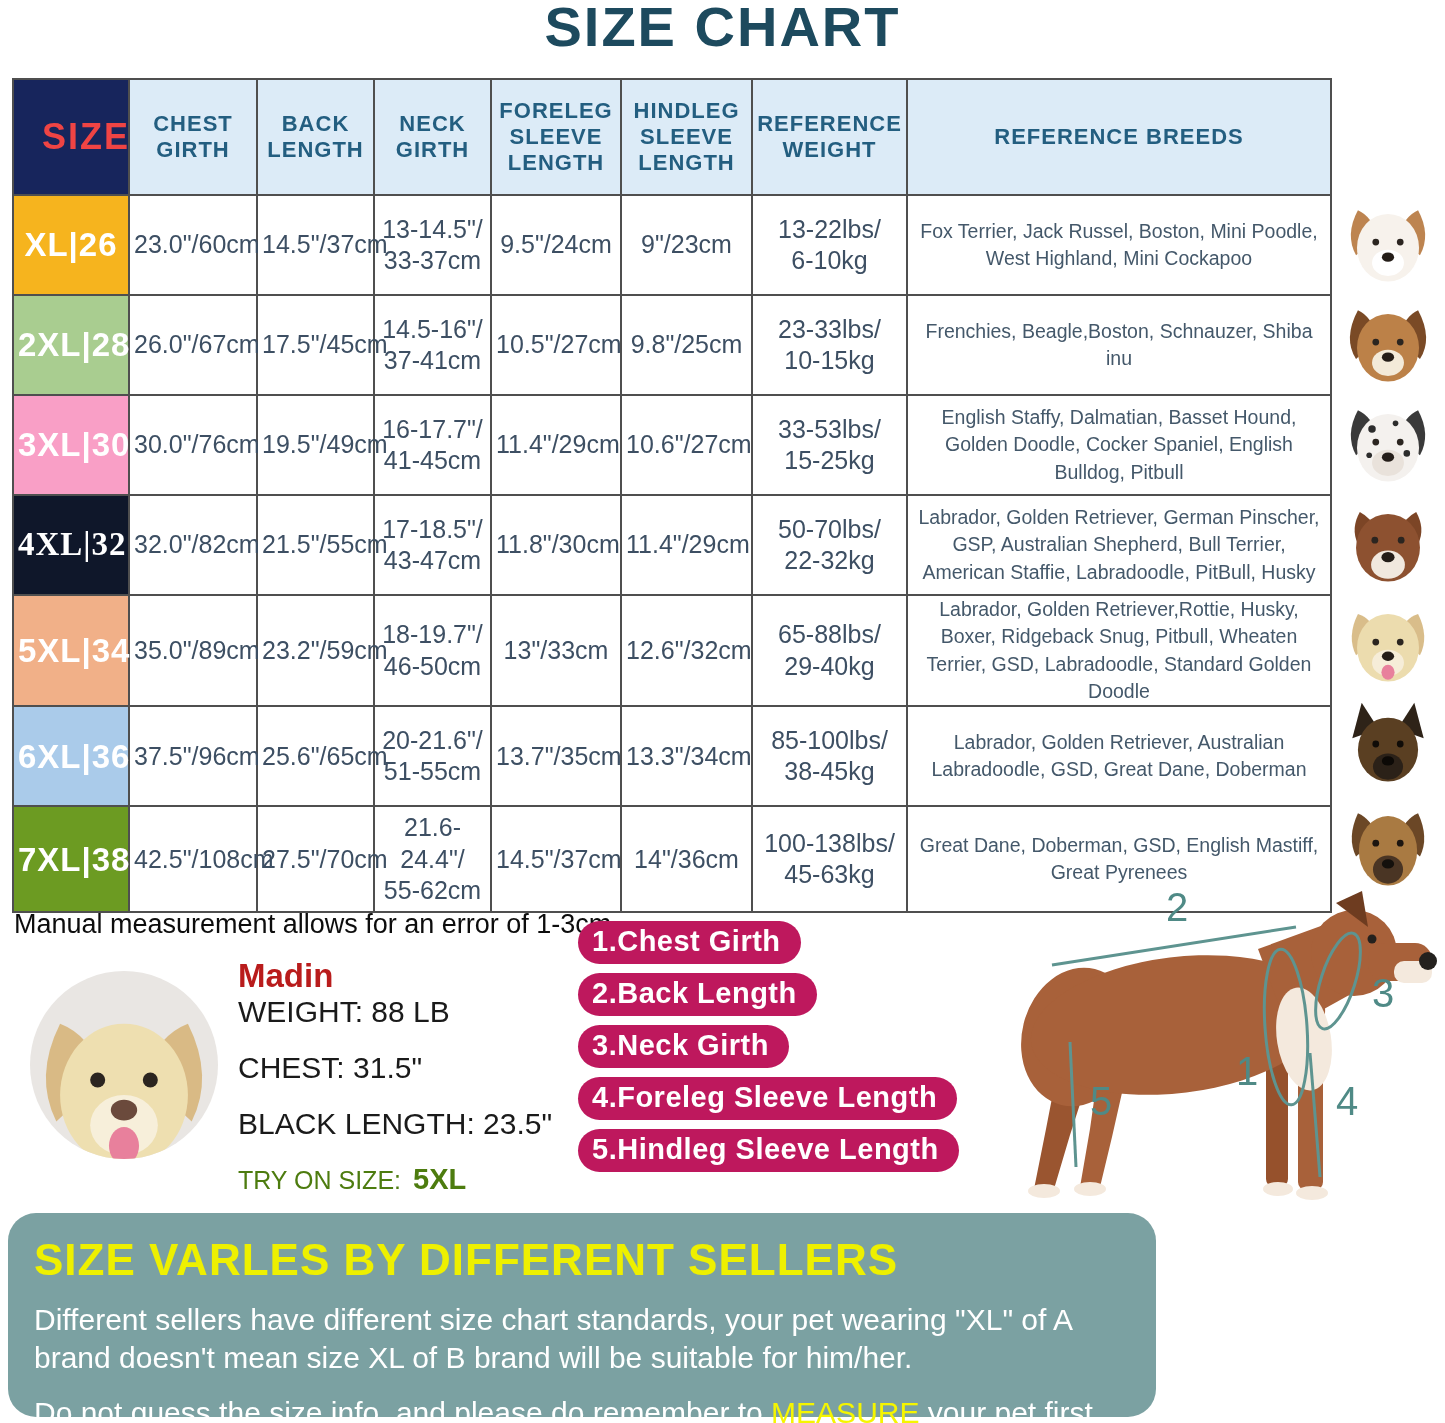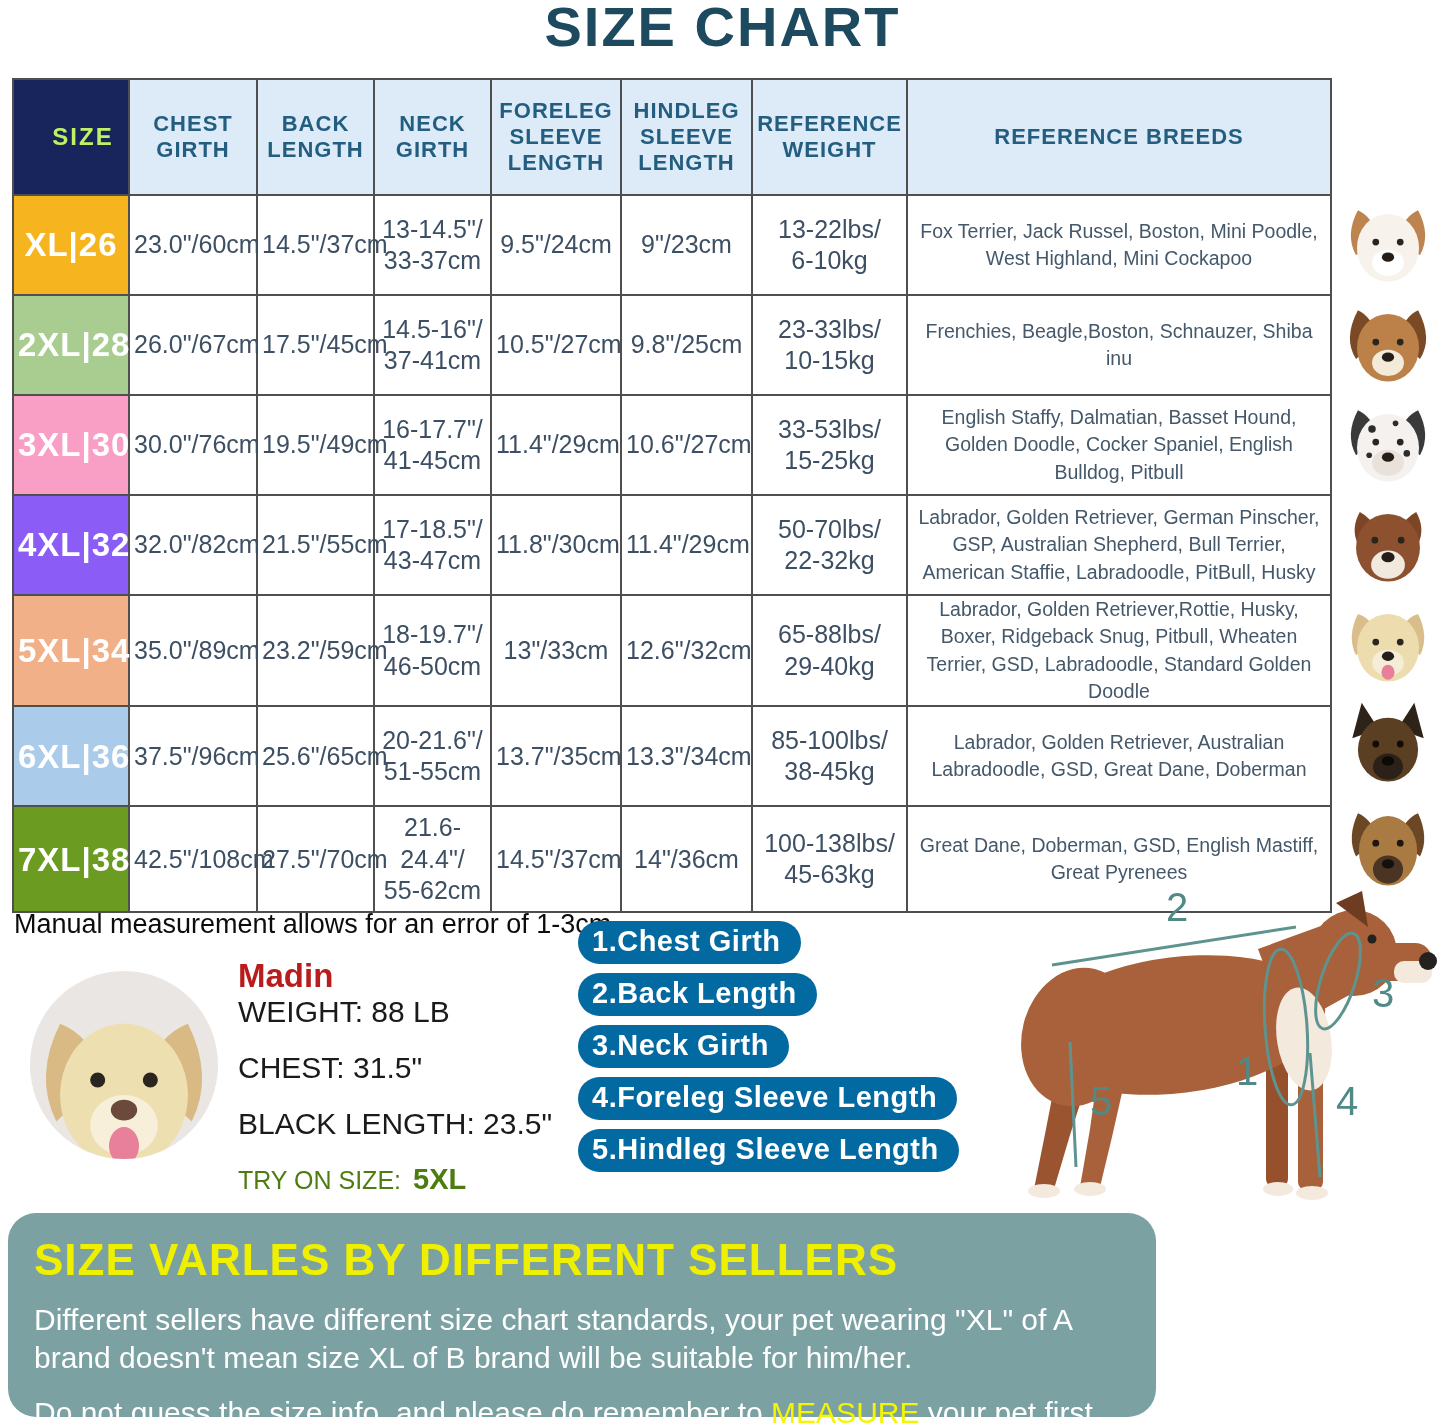--- a/index.html
+++ b/index.html
@@ -10,21 +10,21 @@
   .title{position:absolute;top:-6px;left:0;width:100%;text-align:center;
          font-size:56px;font-weight:800;letter-spacing:2px;color:#1d4a5e;}
 
   
   .table-wrap{position:absolute;top:78px;left:12px;width:1318px;}
   table.size-table{border-collapse:collapse;width:100%;table-layout:fixed;}
   .size-table th,.size-table td{border:2px solid #4f4f4f;text-align:center;vertical-align:middle;
          padding:0 4px;box-sizing:border-box;}
   .size-table th{background:#dcebf7;color:#235e80;font-size:22px;font-weight:700;
          white-space:pre-line;letter-spacing:1px;height:116px;}
-  .size-table th.size-h{background:#17255c;color:#bef264;font-size:24px;letter-spacing:2px;padding-left:28px;}
+  .size-table th.size-h{background:#17255c;color:#ef4444;font-size:36px;letter-spacing:2px;padding-left:28px;}
   .size-table td{color:#3d4f63;font-size:25px;white-space:pre-line;line-height:1.25;}
   .size-table tr.r{height:100px;}
   .size-table tr.r-last{height:106px;}
   .size-table td.size-c{color:#ffffff;font-size:33px;font-weight:800;letter-spacing:1px;}
   .size-table td.breeds-c{font-size:19.5px;line-height:1.4;color:#44586a;padding:0 10px;}
 
   
   .dog-col{position:absolute;left:1332px;top:194px;width:112px;}
   .dog-cell{height:100px;display:flex;align-items:center;justify-content:center;}
   .dog-cell.last{height:106px;}
@@ -35,21 +35,21 @@
   .middle{position:absolute;top:905px;left:0;width:1445px;height:310px;}
   .note{position:absolute;left:14px;top:4px;font-size:27px;color:#0c0c0c;}
   .model-photo{position:absolute;left:30px;top:66px;width:188px;height:188px;border-radius:50%;
                background:#e9e6e3;overflow:hidden;display:flex;align-items:flex-end;justify-content:center;}
   .model-info{position:absolute;left:238px;top:52px;}
   .model-name{font-size:33px;font-weight:800;color:#b91c1c;}
   .model-line{font-size:30px;color:#1a1a1a;margin-bottom:22px;}
   .model-tryon{font-size:25px;color:#4d7c0f;}
   .model-tryon b{font-size:29px;font-weight:800;margin-left:12px;}
   .pills{position:absolute;left:578px;top:16px;}
-  .pill{display:table;background:#0369a1;color:#ffffff;font-size:29px;font-weight:700;
+  .pill{display:table;background:#be185d;color:#ffffff;font-size:29px;font-weight:700;
         padding:4px 20px 6px 14px;border-radius:24px;margin-bottom:9px;letter-spacing:0.5px;}
   .diagram{position:absolute;left:948px;top:-28px;width:492px;height:338px;}
 
   
   .banner{position:absolute;top:1213px;left:8px;width:1148px;height:204px;background:#7ba1a2;
           border-radius:28px;box-sizing:border-box;padding:22px 26px;}
   .banner-heading{font-size:44px;font-weight:900;color:#eef000;letter-spacing:1px;}
   .banner-text{margin-top:16px;font-size:30px;line-height:1.28;color:#ffffff;}
   .hl{color:#f5f500;}
 </style>
@@ -122,21 +122,21 @@
         <td>19.5"/49cm</td>
         <td>16-17.7"/
 41-45cm</td>
         <td>11.4"/29cm</td>
         <td>10.6"/27cm</td>
         <td>33-53lbs/
 15-25kg</td>
         <td class="breeds-c">English Staffy, Dalmatian, Basset Hound, Golden Doodle, Cocker Spaniel, English Bulldog, Pitbull</td>
       </tr>
       <tr class="r">
-        <td class="size-c" style="background-color: #8b5cf6;">4XL|32</td>
+        <td class="size-c" style="background-color: #0f172a; font-family: Liberation Serif, serif;">4XL|32</td>
         <td>32.0"/82cm</td>
         <td>21.5"/55cm</td>
         <td>17-18.5"/
 43-47cm</td>
         <td>11.8"/30cm</td>
         <td>11.4"/29cm</td>
         <td>50-70lbs/
 22-32kg</td>
         <td class="breeds-c">Labrador, Golden Retriever, German Pinscher, GSP, Australian Shepherd, Bull Terrier, American Staffie, Labradoodle, PitBull, Husky</td>
       </tr>

